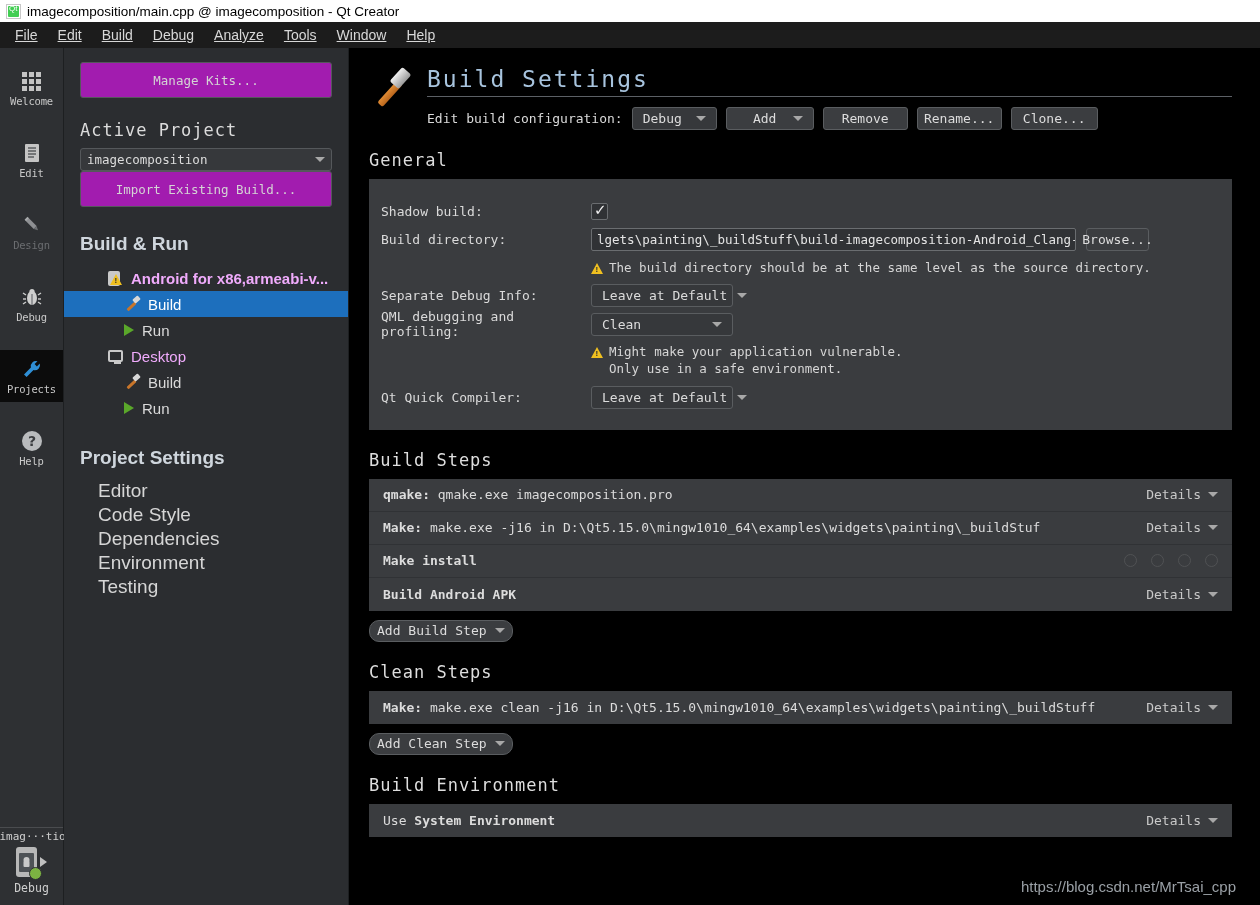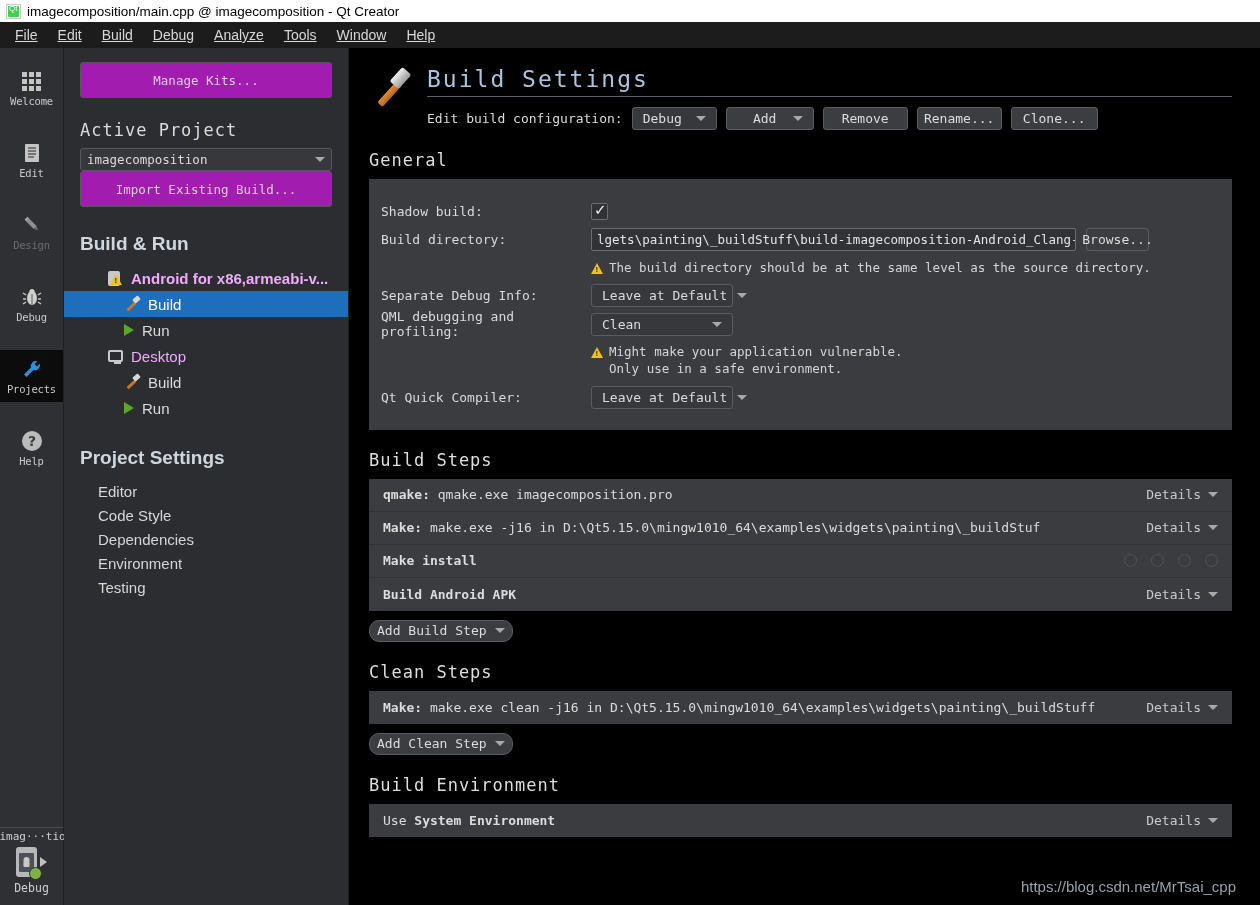--- a/index.html
+++ b/index.html
@@ -127,21 +127,21 @@
     font-size: 15px; font-weight: bold; color: #f0abfc; cursor: default;
   }
   .tree-row {
     display: flex; align-items: center; gap: 8px; height: 26px; padding-left: 44px;
     font-size: 15px; color: #dadada; cursor: default;
   }
   .tree-row.selected { background: #1d6fbd; color: #ffffff; margin-left: -16px;
                        padding-left: 60px; width: calc(100% + 32px); }
   .ps-row {
     height: 24px; display: flex; align-items: center; padding-left: 18px;
-    font-size: 15px; color: #d6d6d6; cursor: default;
+    font-size: 19px; color: #d6d6d6; cursor: default;
   }
 
   .warn-tri {
     width: 0; height: 0; border-left: 6px solid transparent;
     border-right: 6px solid transparent; border-bottom: 11px solid #f0c020;
     position: relative;
   }
   .warn-tri::after { content: "!"; position: absolute; left: -1.5px; top: 2px;
     font-size: 8px; color: #2e2e2e; font-weight: bold;
     font-family: "Liberation Sans", sans-serif; }

